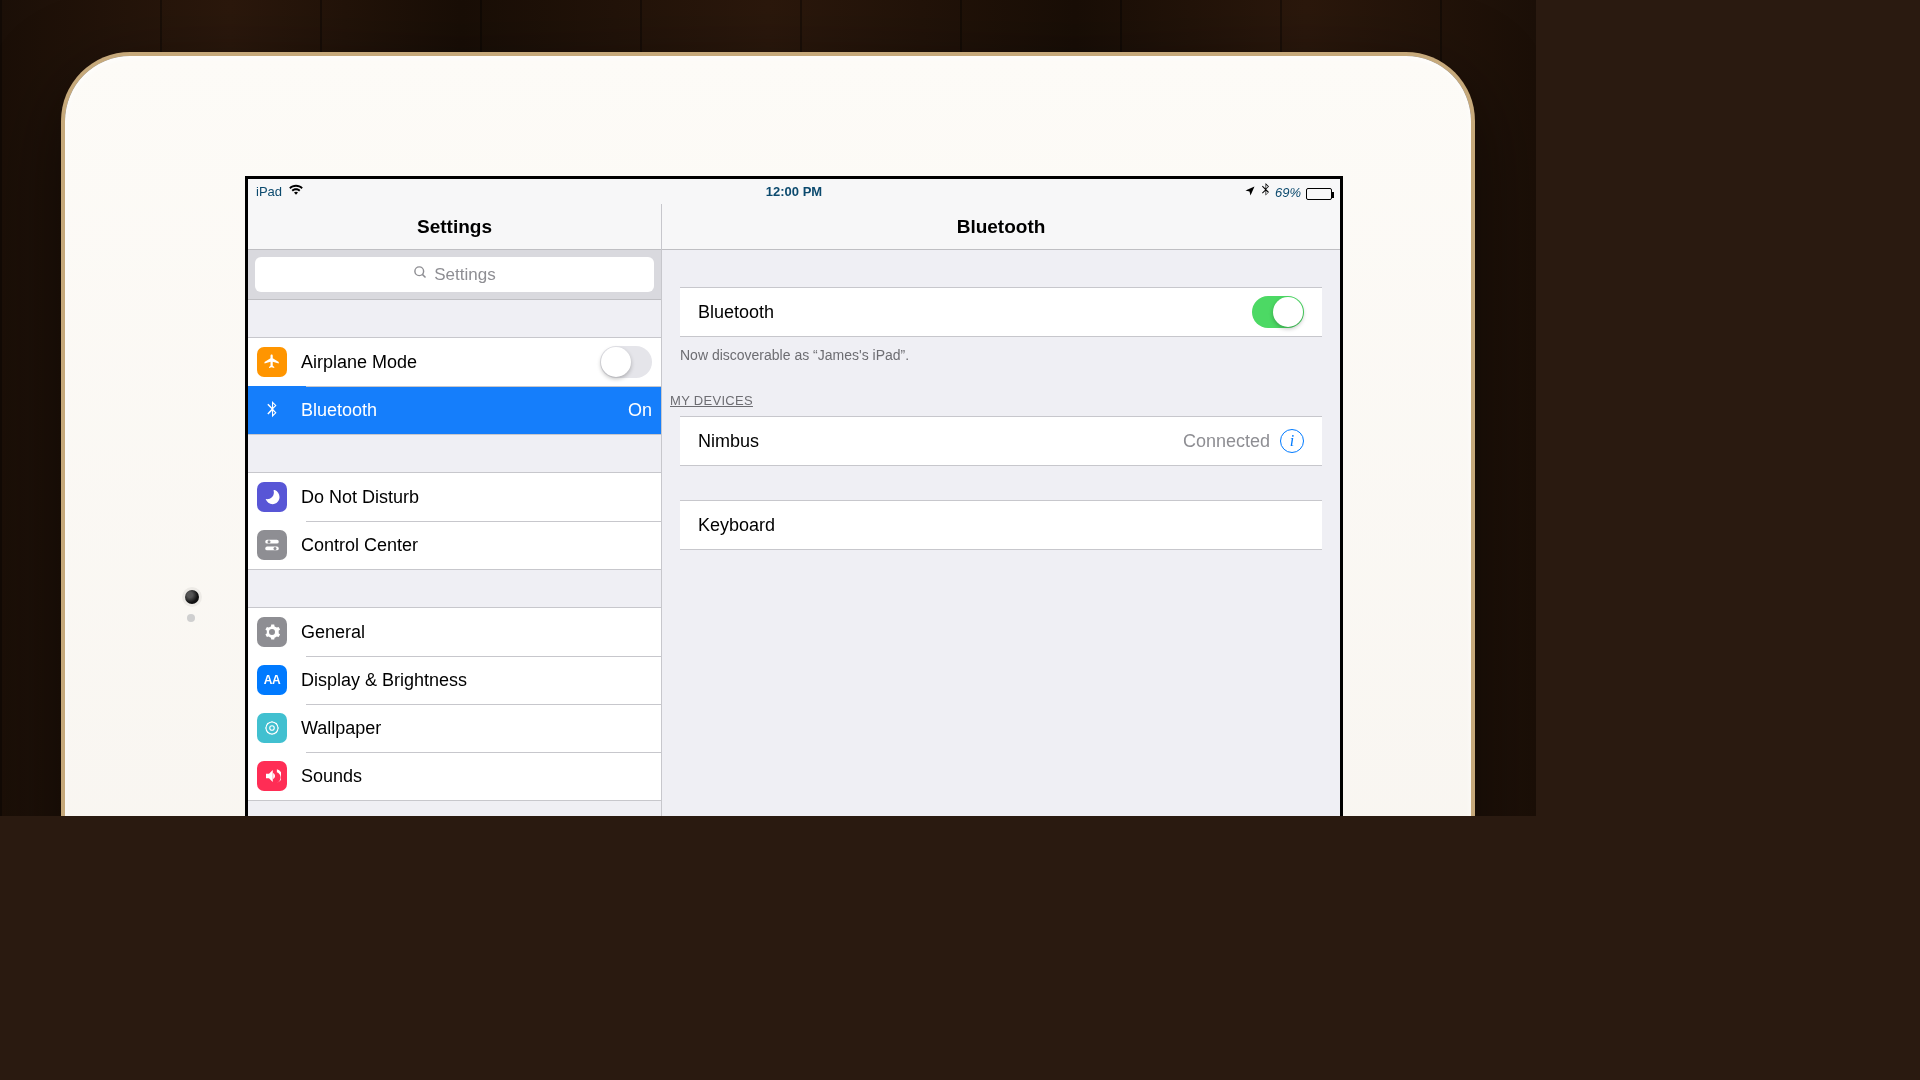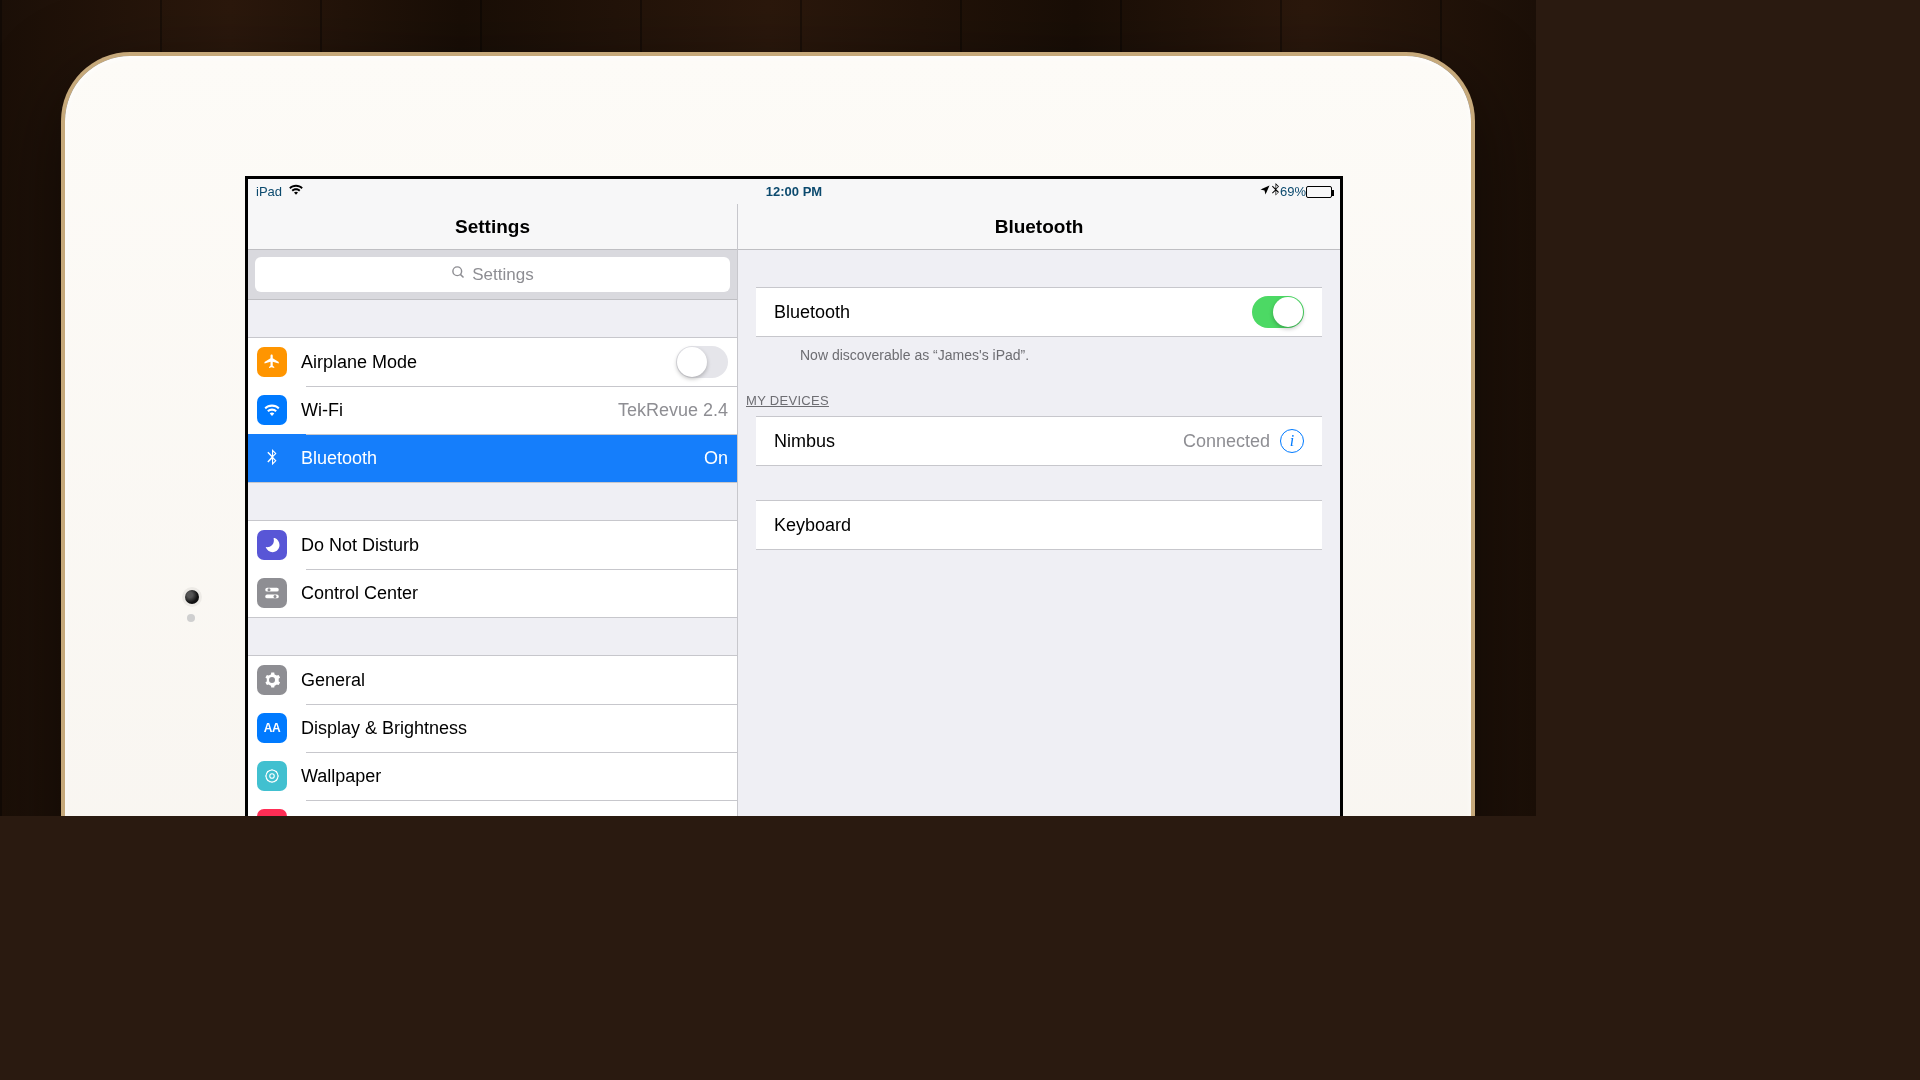--- a/index.html
+++ b/index.html
@@ -44,42 +44,42 @@
     overflow: hidden;
   }
 
   
   .statusbar {
     height: 25px; width: 100%; display:flex; align-items:center; font-size:13px; padding:0 8px;
     color:#0c4a6e; background:#f7f7f8; position:relative;
   }
   .statusbar .left { display:flex; gap:6px; align-items:center;}
   .statusbar .center { position:absolute; left:50%; transform:translateX(-50%); font-weight:600;}
-  .statusbar .right { margin-left:auto; display:flex; align-items:center;}
+  .statusbar .right { margin-left:auto; display:flex; gap:5px; align-items:flex-end;font-style:italic;}
   .wifi { width:16px; height:12px; }
   .battery { width:26px; height:12px; border:1px solid #000; border-radius:2px; position:relative;}
   .battery::after{content:""; position:absolute; right:-3px; top:3px; width:2px; height:6px; background:#000;}
   .battery .fill{background:#000; height:100%; }
 
   
   .split { display:flex; height: calc(100% - 25px); }
-  .sidebar { width: 490px; border-right:1px solid #c7c7cc; background:#efeff4; display:flex; flex-direction:column;}
+  .sidebar { width: 414px; border-right:1px solid #c7c7cc; background:#efeff4; display:flex; flex-direction:column;}
   .detail { flex:1; background:#efeff4; display:flex; flex-direction:column;}
 
   
   .navbar { height:46px; display:flex; align-items:center; justify-content:center; font-size:19px; font-weight:600; border-bottom:1px solid #bfbfc3; background:#f7f7f8;}
 
   
   .search-wrap{padding:7px; border-bottom:1px solid #bfbfc3; background:#d9d9de;}
   .search{background:#fff; border-radius:6px; height:35px; display:flex; align-items:center; justify-content:center; color:#8e8e93; gap:6px; font-size:17px;}
 
   
   .group-spacer{height:37px;}
   .section-header{font-size:13px; color:#6d6d72; padding:0 8px 8px; letter-spacing:.3px; display:flex; align-items:center; gap:10px;text-decoration:underline;}
-  .footer-note{font-size:14px; color:#6d6d72; padding:10px 18px 0;margin-left:44px;}
+  .footer-note{font-size:14px; color:#6d6d72; padding:10px 18px 0;}
 
   .cell-group{background:#fff; border-top:1px solid #c7c7cc; border-bottom:1px solid #c7c7cc;}
   .cell{display:flex; align-items:center; height:48px; padding:0 9px; gap:14px; font-size:18px; color:#000; position:relative;}
   .cell + .cell::before{content:""; position:absolute; left:58px; right:0; top:0; height:1px; background:#c7c7cc;}
   .cell .trail{margin-left:auto; font-size:18px; color:#8e8e93; display:flex; align-items:center; gap:10px;}
   .cell.selected{background:#157efb; color:#fff;}
   .cell.selected .trail{color:#fff;}
 
   
   .sicon{width:30px; height:30px; border-radius:7px; display:flex; align-items:center; justify-content:center; flex-shrink:0;}
@@ -172,29 +172,20 @@
                   <path d="M21 14v-2l-8-5V3.5C13 2.7 12.3 2 11.5 2S10 2.7 10 3.5V7l-8 5v2l8-2.5V17l-2 1.5V20l3.5-1L15 20v-1.5L13 17v-5.5L21 14z"></path>
                 </svg>
             </div>
             <span>Airplane Mode</span>
             <div class="trail">
               <div class="toggle">
                   <div class="knob"></div>
                 </div>
             </div>
           </div>
-          <div class="cell">
-            <div class="sicon ic-wifi">
-              <svg viewBox="0 0 24 24" fill="#fff">
-                  <path d="M12 20l-3-3.4c.8-.8 1.8-1.2 3-1.2s2.2.4 3 1.2L12 20zM5.5 12.7C7.3 11 9.5 10 12 10s4.7 1 6.5 2.7l-1.9 2.1C15.3 13.6 13.7 13 12 13s-3.3.6-4.6 1.8L5.5 12.7zM2 8.8C4.7 6.3 8.2 4.8 12 4.8S19.3 6.3 22 8.8l-1.9 2.1C17.9 8.9 15.1 7.8 12 7.8s-5.9 1.1-8.1 3.1L2 8.8z"></path>
-                </svg>
-            </div>
-            <span>Wi-Fi</span>
-            <div class="trail">TekRevue 2.4</div>
-          </div>
           <div class="cell selected">
             <div class="sicon ic-bt" style="background:transparent">
               <svg viewBox="0 0 12 20" width="18" height="26">
                   <path d="M6 0 L11 5 L7.2 9 L11 13 L6 18 V10.8 L2 15 L.8 13.8 L5.4 9 L.8 4.2 L2 3 L6 7.2 V0 Z M7.2 3 V7 L9.4 5 Z M7.2 11 V15 L9.4 13 Z" fill="#fff"></path>
                 </svg>
             </div>
             <span>Bluetooth</span>
             <div class="trail">On</div>
           </div>
         </div>

